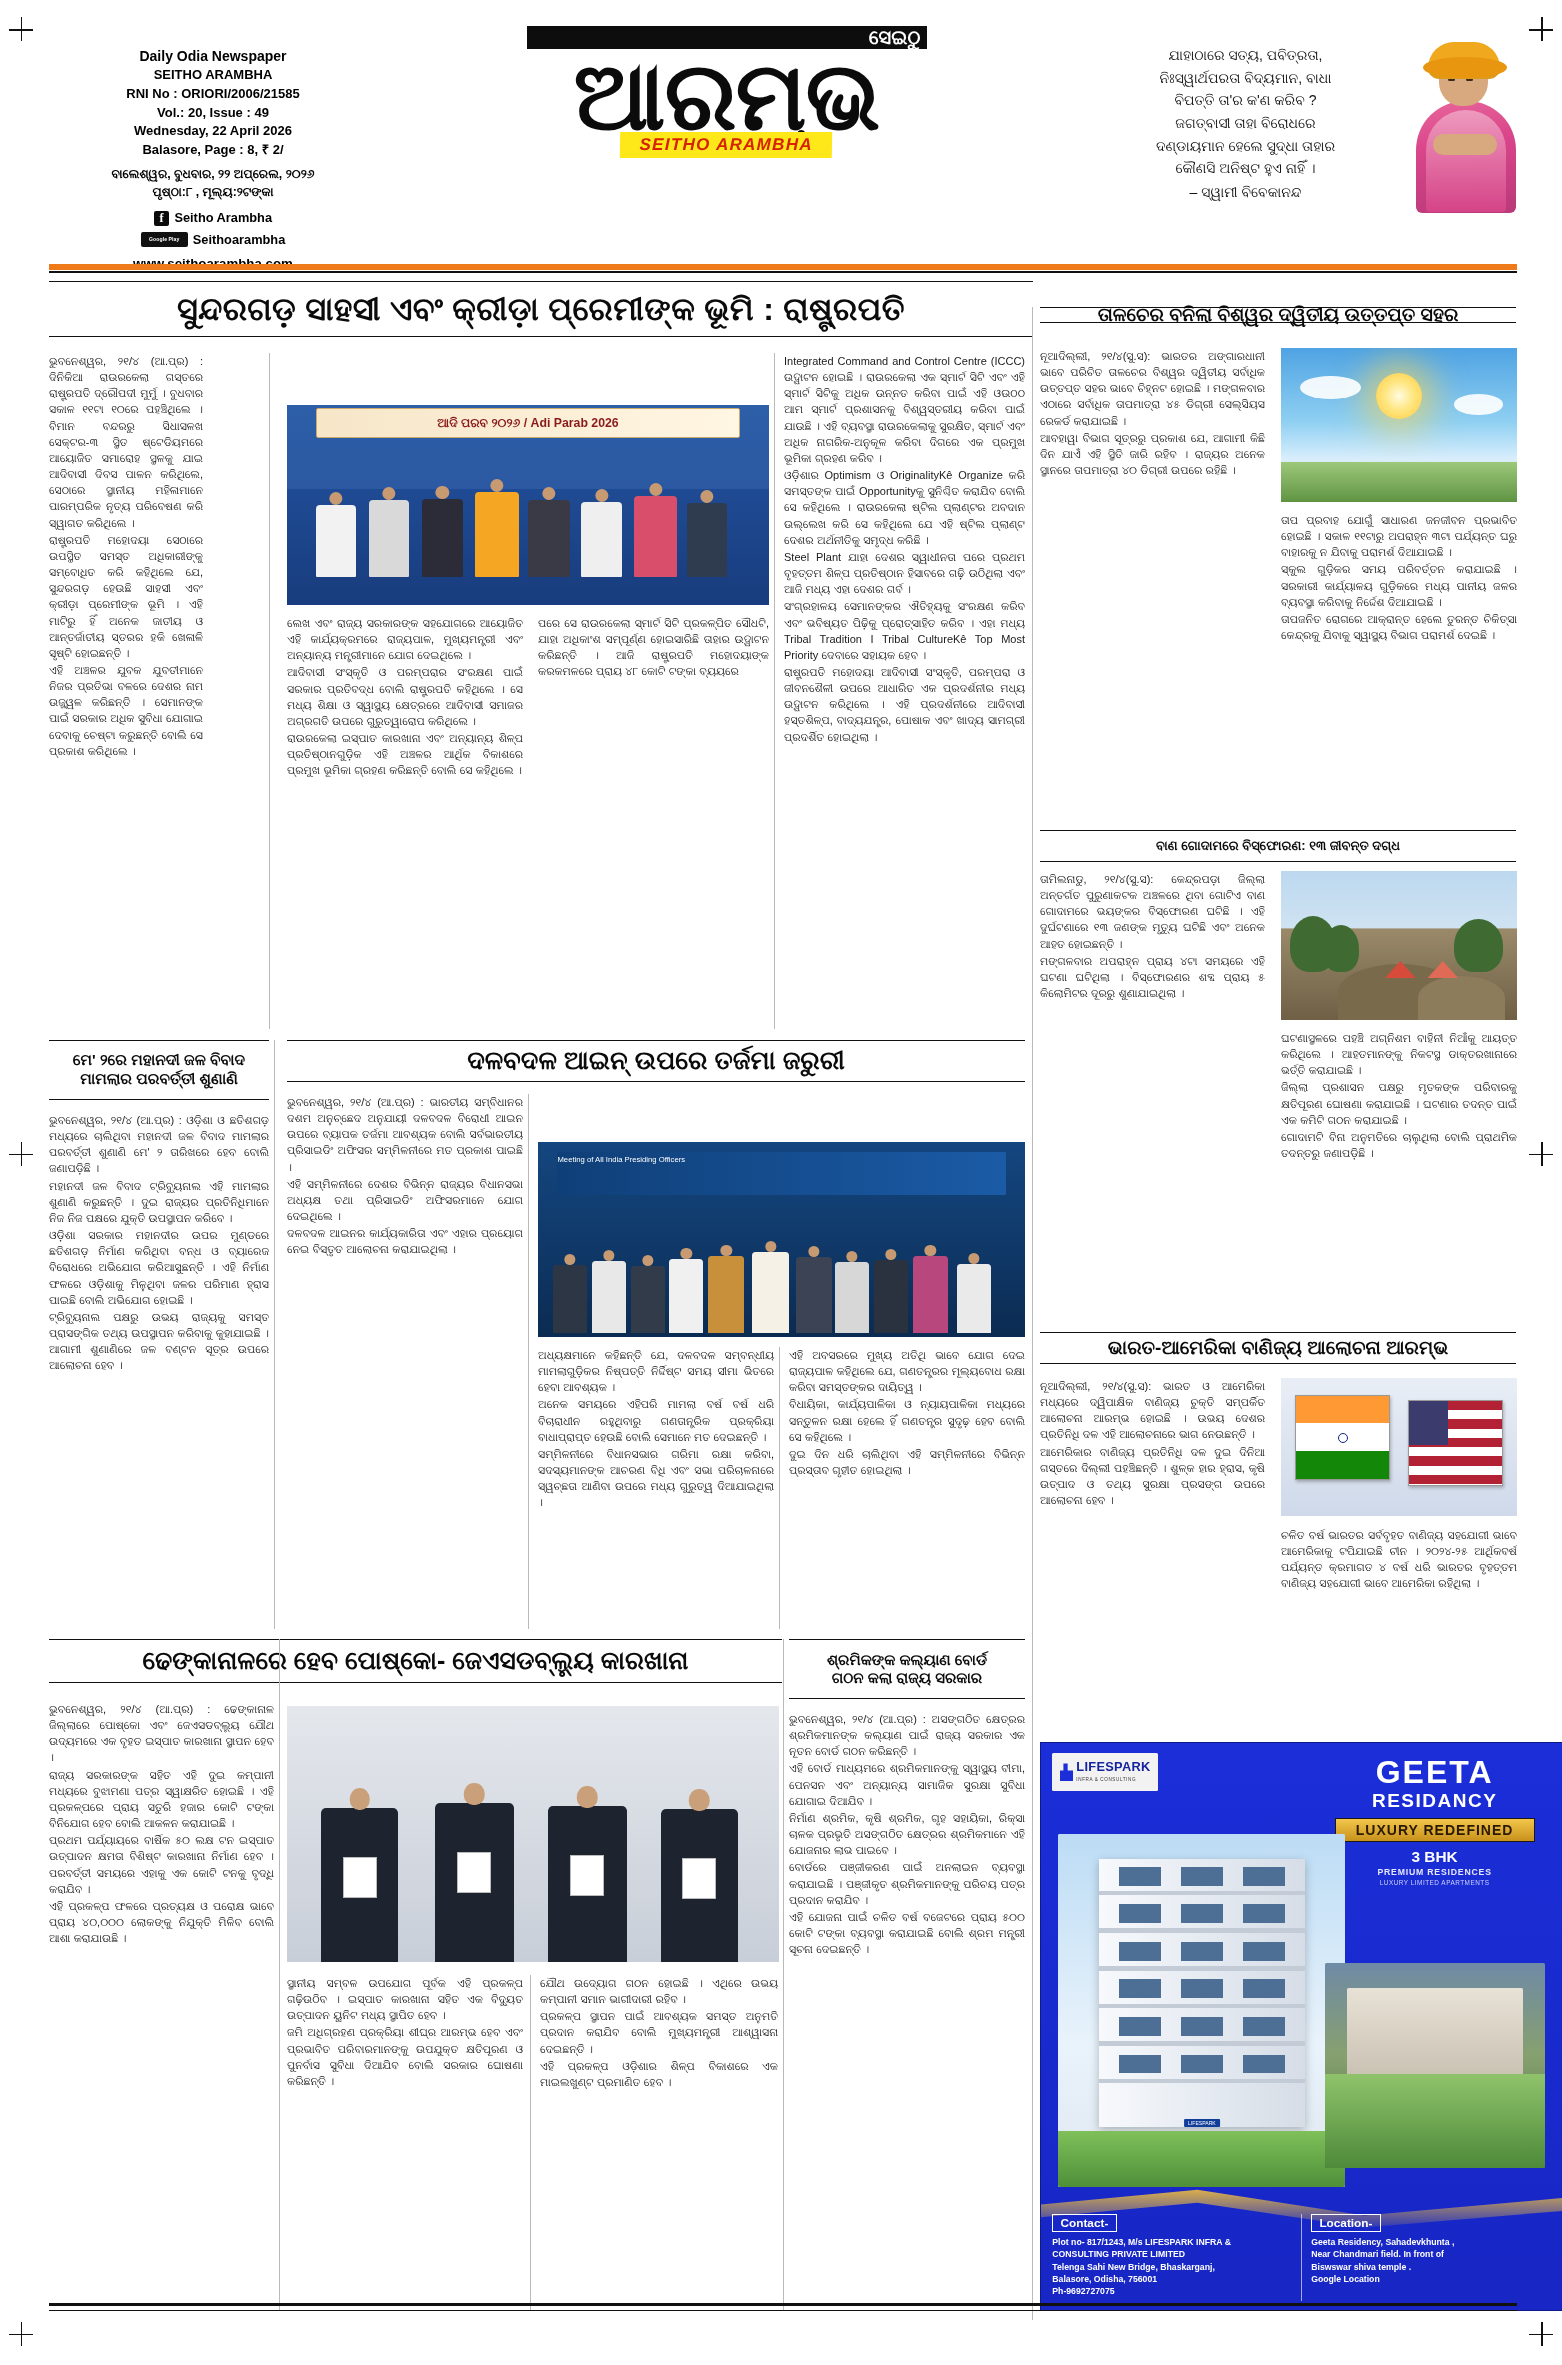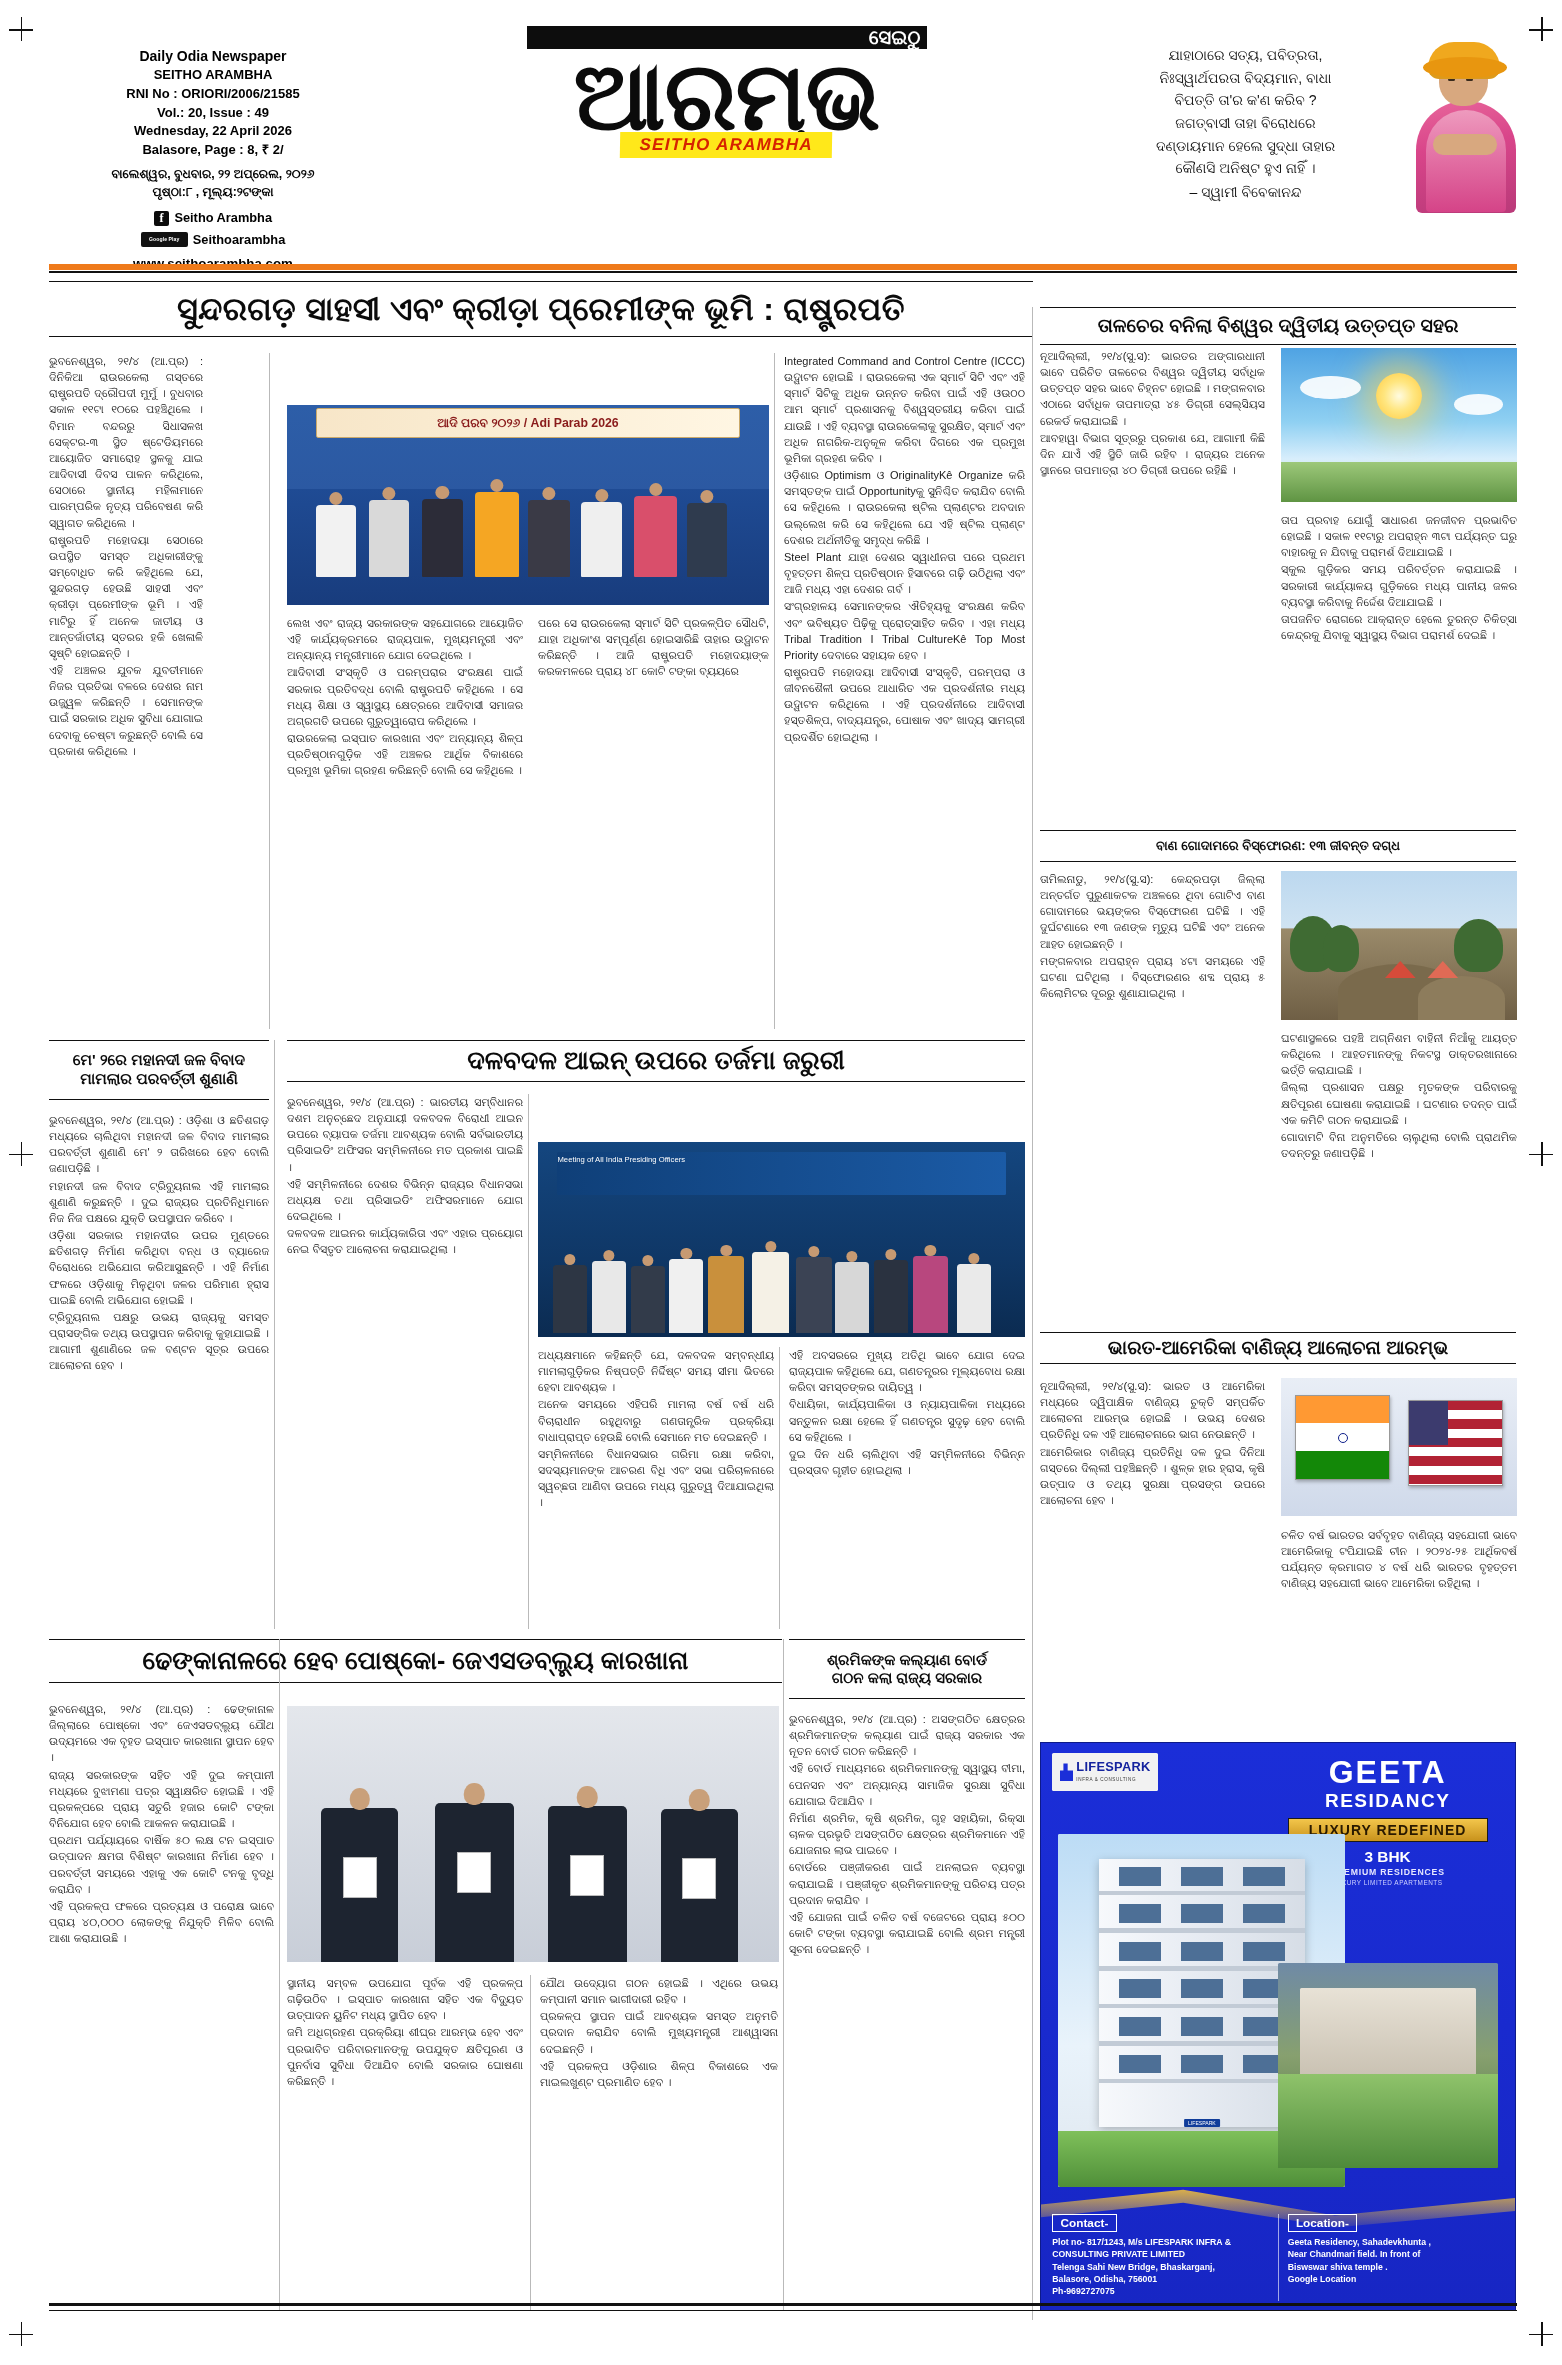--- a/index.html
+++ b/index.html
@@ -326,21 +326,21 @@
     </div>
   </div>
 
   <div class="mh-rule"></div>
   <div class="mh-rule2"></div>
 
   <div class="lead-box">
     <div class="lead-hl">ସୁନ୍ଦରଗଡ଼ ସାହସୀ ଏବଂ କ୍ରୀଡ଼ା ପ୍ରେମୀଙ୍କ ଭୂମି : ରାଷ୍ଟ୍ରପତି</div>
   </div>
 
-  <div class="sec-hl" style="left:1040px; top:307px; width:476px; height:38px; font-size:19px;">
+  <div class="sec-hl" style="left:1040px; top:307px; width:476px; height:16px; font-size:19px;">
     <span>ତାଳଚେର ବନିଲା ବିଶ୍ୱର ଦ୍ୱିତୀୟ ଉତ୍ତପ୍ତ ସହର</span>
   </div>
 
   <div class="col" style="left:49px; top:353px; width:154px; height:676px;">
     <p>ଭୁବନେଶ୍ୱର, ୨୧/୪ (ଆ.ପ୍ର) : ଦିନିକିଆ ରାଉରକେଲା ଗସ୍ତରେ ରାଷ୍ଟ୍ରପତି ଦ୍ରୌପଦୀ ମୁର୍ମୁ । ବୁଧବାର ସକାଳ ୧୧ଟା ୧୦ରେ ପହଞ୍ଚିଥିଲେ । ବିମାନ ବନ୍ଦରରୁ ସିଧାସଳଖ ସେକ୍ଟର-୩ ସ୍ଥିତ ଷ୍ଟେଡିୟମରେ ଆୟୋଜିତ ସମାରୋହ ସ୍ଥଳକୁ ଯାଇ ଆଦିବାସୀ ଦିବସ ପାଳନ କରିଥିଲେ, ସେଠାରେ ସ୍ଥାନୀୟ ମହିଳାମାନେ ପାରମ୍ପରିକ ନୃତ୍ୟ ପରିବେଷଣ କରି ସ୍ୱାଗତ କରିଥିଲେ ।</p>
     <p>ରାଷ୍ଟ୍ରପତି ମହୋଦୟା ସେଠାରେ ଉପସ୍ଥିତ ସମସ୍ତ ଅଧିକାରୀଙ୍କୁ ସମ୍ବୋଧିତ କରି କହିଥିଲେ ଯେ, ସୁନ୍ଦରଗଡ଼ ହେଉଛି ସାହସୀ ଏବଂ କ୍ରୀଡ଼ା ପ୍ରେମୀଙ୍କ ଭୂମି । ଏହି ମାଟିରୁ ହିଁ ଅନେକ ଜାତୀୟ ଓ ଆନ୍ତର୍ଜାତୀୟ ସ୍ତରର ହକି ଖେଳାଳି ସୃଷ୍ଟି ହୋଇଛନ୍ତି ।</p>
     <p>ଏହି ଅଞ୍ଚଳର ଯୁବକ ଯୁବତୀମାନେ ନିଜର ପ୍ରତିଭା ବଳରେ ଦେଶର ନାମ ଉଜ୍ଜ୍ୱଳ କରିଛନ୍ତି । ସେମାନଙ୍କ ପାଇଁ ସରକାର ଅଧିକ ସୁବିଧା ଯୋଗାଇ ଦେବାକୁ ଚେଷ୍ଟା କରୁଛନ୍ତି ବୋଲି ସେ ପ୍ରକାଶ କରିଥିଲେ ।</p>
   </div>
 
   <div class="photo ph-pres" style="left:287px; top:405px; width:482px; height:200px;">
@@ -584,21 +584,21 @@
     <p>ଏହି ବୋର୍ଡ ମାଧ୍ୟମରେ ଶ୍ରମିକମାନଙ୍କୁ ସ୍ୱାସ୍ଥ୍ୟ ବୀମା, ପେନସନ ଏବଂ ଅନ୍ୟାନ୍ୟ ସାମାଜିକ ସୁରକ୍ଷା ସୁବିଧା ଯୋଗାଇ ଦିଆଯିବ ।</p>
     <p>ନିର୍ମାଣ ଶ୍ରମିକ, କୃଷି ଶ୍ରମିକ, ଗୃହ ସହାୟିକା, ରିକ୍ସା ଚାଳକ ପ୍ରଭୃତି ଅସଙ୍ଗଠିତ କ୍ଷେତ୍ରର ଶ୍ରମିକମାନେ ଏହି ଯୋଜନାର ଲାଭ ପାଇବେ ।</p>
     <p>ବୋର୍ଡରେ ପଞ୍ଜୀକରଣ ପାଇଁ ଅନଲାଇନ ବ୍ୟବସ୍ଥା କରାଯାଇଛି । ପଞ୍ଜୀକୃତ ଶ୍ରମିକମାନଙ୍କୁ ପରିଚୟ ପତ୍ର ପ୍ରଦାନ କରାଯିବ ।</p>
     <p>ଏହି ଯୋଜନା ପାଇଁ ଚଳିତ ବର୍ଷ ବଜେଟରେ ପ୍ରାୟ ୫୦୦ କୋଟି ଟଙ୍କା ବ୍ୟବସ୍ଥା କରାଯାଇଛି ବୋଲି ଶ୍ରମ ମନ୍ତ୍ରୀ ସୂଚନା ଦେଇଛନ୍ତି ।</p>
   </div>
 
   <div class="vrule" style="left:279px;  top:1639px; height:671px;"></div>
   <div class="vrule" style="left:530px; top:1975px; height:336px;"></div>
   <div class="vrule" style="left:783px; top:1639px; height:671px;"></div>
 
-  <div class="ad" style="left:1040px; top:1742px; width:476px; height:569px;">
+  <div class="ad" style="left:1040px; top:1742px; width:523px; height:569px;">
 
     <div class="ad-logo">
       <span class="mark"></span>
       <span>
         <span class="nm">LIFESPARK</span><br>
         <span class="sub">INFRA &amp; CONSULTING</span>
       </span>
     </div>
 
     <div class="ad-title">

